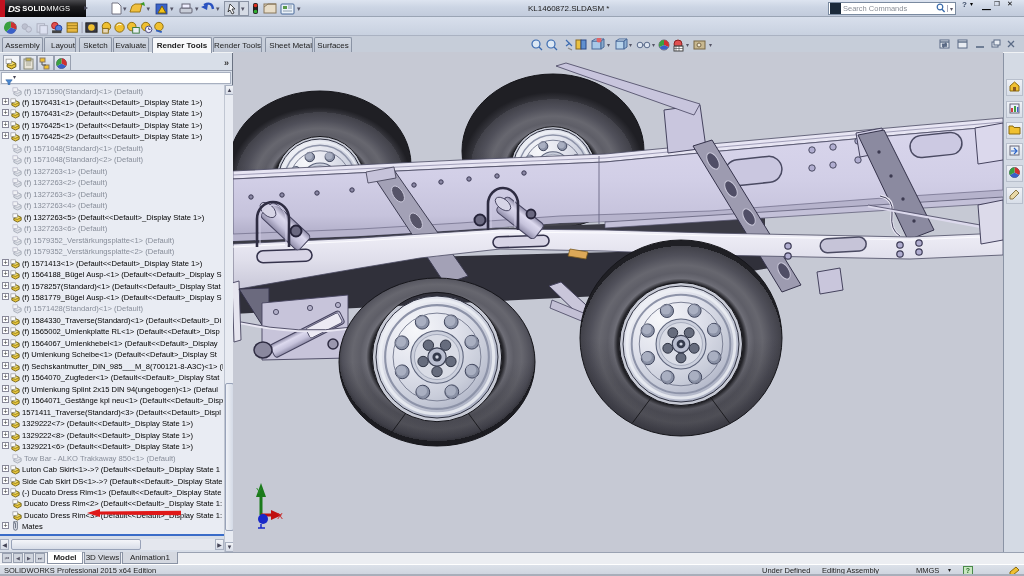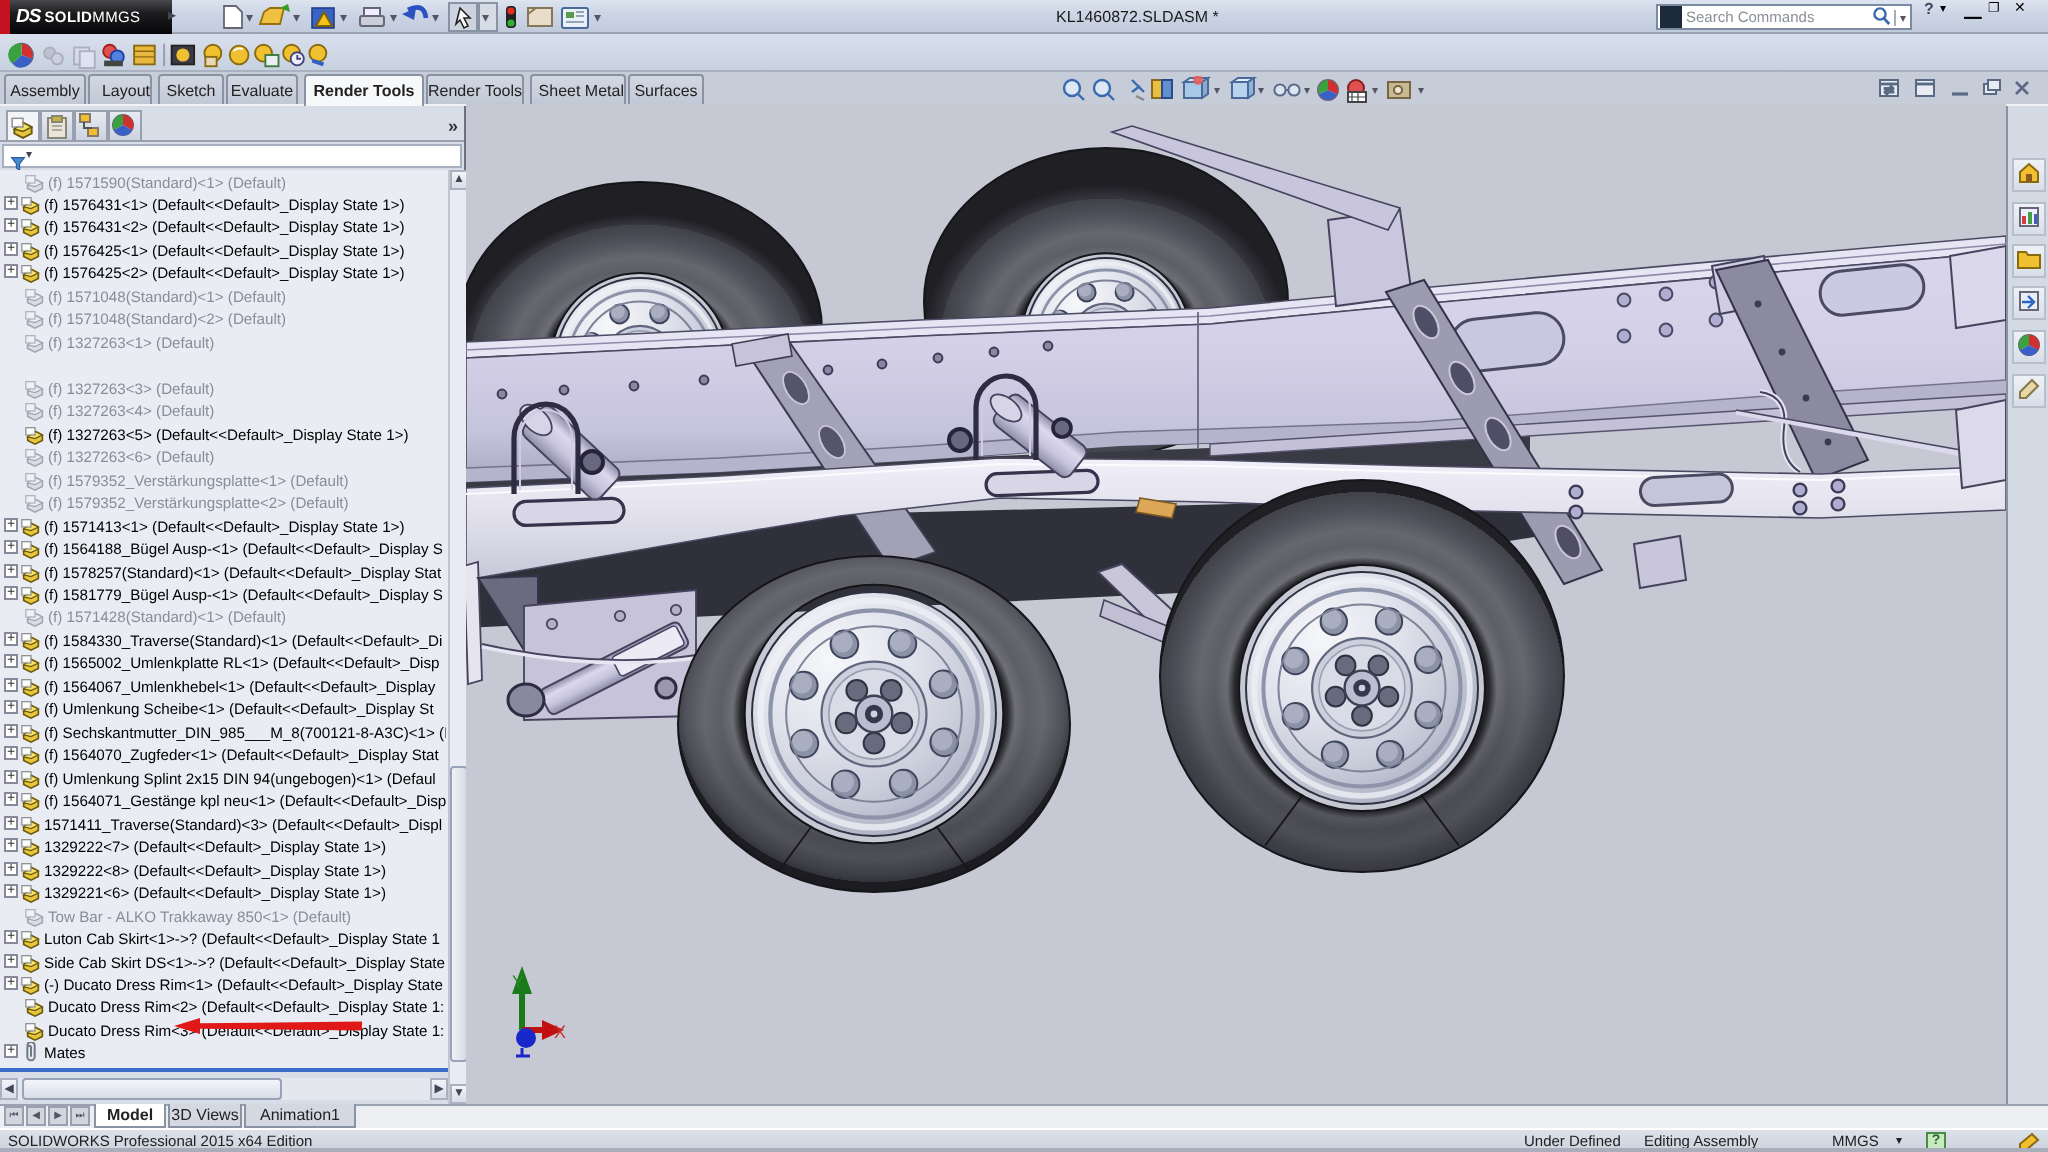--- a/index.html
+++ b/index.html
@@ -280,20 +280,23 @@
           </svg><span class="tt">(f) 1576425&lt;2&gt; (Default&lt;&lt;Default&gt;_Display State 1&gt;)</span></div>
 <div class="trow tg" style="top:57.9px"><span class="plsp"></span><svg class="ti" viewBox="0 0 12 12">
             <use href="#pt-g"></use>
           </svg><span class="tt">(f) 1571048(Standard)&lt;1&gt; (Default)</span></div>
 <div class="trow tg" style="top:69.3px"><span class="plsp"></span><svg class="ti" viewBox="0 0 12 12">
             <use href="#pt-g"></use>
           </svg><span class="tt">(f) 1571048(Standard)&lt;2&gt; (Default)</span></div>
 <div class="trow tg" style="top:80.8px"><span class="plsp"></span><svg class="ti" viewBox="0 0 12 12">
             <use href="#pt-g"></use>
           </svg><span class="tt">(f) 1327263&lt;1&gt; (Default)</span></div>
+<div class="trow tg" style="top:92.3px"><span class="plsp"></span><svg class="ti" viewBox="0 0 12 12">
+            <use href="#pt-g"></use>
+          </svg><span class="tt">(f) 1327263&lt;2&gt; (Default)</span></div>
 <div class="trow tg" style="top:103.7px"><span class="plsp"></span><svg class="ti" viewBox="0 0 12 12">
             <use href="#pt-g"></use>
           </svg><span class="tt">(f) 1327263&lt;3&gt; (Default)</span></div>
 <div class="trow tg" style="top:115.2px"><span class="plsp"></span><svg class="ti" viewBox="0 0 12 12">
             <use href="#pt-g"></use>
           </svg><span class="tt">(f) 1327263&lt;4&gt; (Default)</span></div>
 <div class="trow tb" style="top:126.7px"><span class="plsp"></span><svg class="ti" viewBox="0 0 12 12">
             <use href="#pt-y"></use>
           </svg><span class="tt">(f) 1327263&lt;5&gt; (Default&lt;&lt;Default&gt;_Display State 1&gt;)</span></div>
 <div class="trow tg" style="top:138.1px"><span class="plsp"></span><svg class="ti" viewBox="0 0 12 12">

